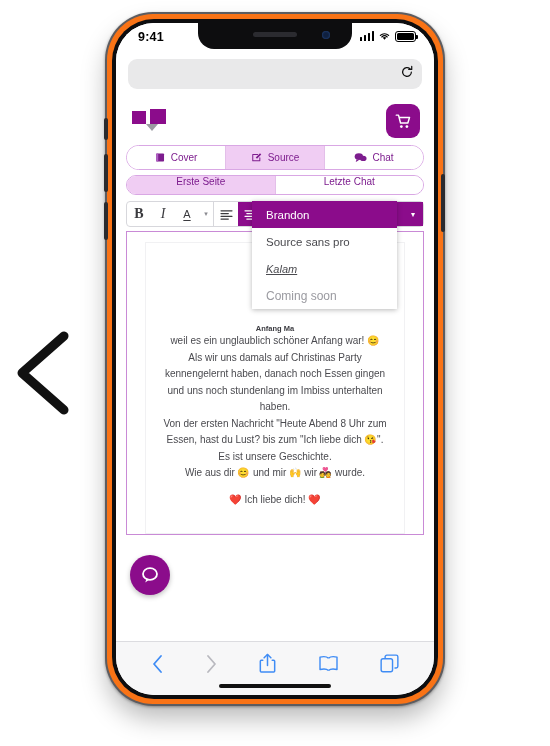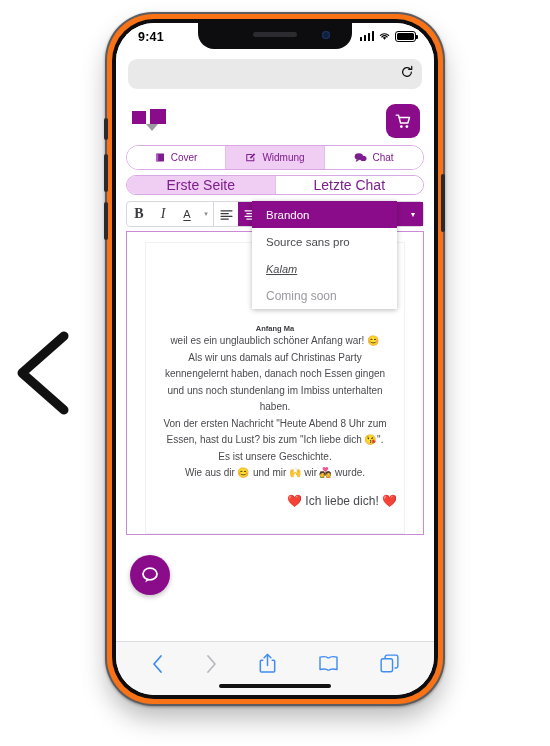--- a/index.html
+++ b/index.html
@@ -136,22 +136,22 @@
   }
   .tab:last-child { border-right: none; }
   .tab.active { background:#f0cdf3; }
 
   .subtabs {
     margin: 5px 10px 0 10px; height: 20px; display:flex;
     border: 1.2px solid #d9a7e4; border-radius: 10px; overflow:hidden;
     background:#fff;
   }
   .subtab {
-    flex:1; display:flex; align-items:center; justify-content:center;
-    font-size: 14px; color:#7d1d8e; background:#fff;
+    flex:1; display:flex; justify-content:center;
+    font-size: 10px; color:#7d1d8e; background:#fff;
   }
   .subtab.active { background:#f0cdf3; }
   .subtab:first-child { border-right:1.2px solid #e3bfe9; }
 
   
   .toolbar {
     margin: 6px 10px 0 10px; height: 26px;
     display:flex; align-items:stretch;
     border: 1px solid #d7d7dc; border-radius: 4px;
     background:#fff; overflow:visible;
@@ -206,21 +206,21 @@
   .letter { text-align:center; color:#4a4a4f; }
   .l-greet {
     font-size: 7.5px; font-weight: bold; color:#3b3b40;
     margin-top: 76px; text-align:center;
   }
   .l-p {
     font-size: 10px; line-height: 1.65; color:#4a4a4f;
     padding: 0 14px;
   }
   .l-p.wide { padding: 0 6px; }
-  .l-love { font-size: 12px; margin-top: 12px; text-align: right; }
+  .l-love { font-size: 10px; margin-top: 12px; }
 
   
   .fab {
     position:absolute; left: 14px; bottom: 14px;
     width: 40px; height: 40px; border-radius:50%;
     background:#8B0C8B; display:flex; align-items:center; justify-content:center;
     box-shadow: 0 2px 5px rgba(0,0,0,.25);
     z-index: 18;
   }
 
@@ -320,21 +320,21 @@
                 <rect x="1.5" y="2" width="10" height="10" rx="1" fill="#7d1d8e"></rect>
                 <rect x="1.5" y="2" width="2.6" height="10" fill="#b062c4"></rect>
               </svg>
               <span>Cover</span>
             </div>
             <div class="tab active">
               <svg width="12" height="11" viewBox="0 0 14 14">
                 <path d="M1.6 3.2h6.2M1.6 3.2v8h9v-4" fill="none" stroke="#7d1d8e" stroke-width="1.3" stroke-linecap="round" stroke-linejoin="round"></path>
                 <path d="M7 8.6 12.4 3.2 10.8 1.6 5.4 7Z" fill="#7d1d8e"></path>
               </svg>
-              <span>Widmung</span>
+              <span>Source</span>
             </div>
             <div class="tab">
               <svg width="13" height="11" viewBox="0 0 16 13">
                 <ellipse cx="6" cy="5.4" rx="5.2" ry="4.2" fill="#7d1d8e"></ellipse>
                 <path d="M3 9 L2.2 12 L6 9.8Z" fill="#7d1d8e"></path>
                 <ellipse cx="11.4" cy="7.6" rx="4" ry="3.3" fill="#7d1d8e"></ellipse>
               </svg>
               <span>Chat</span>
             </div>
           </div>

